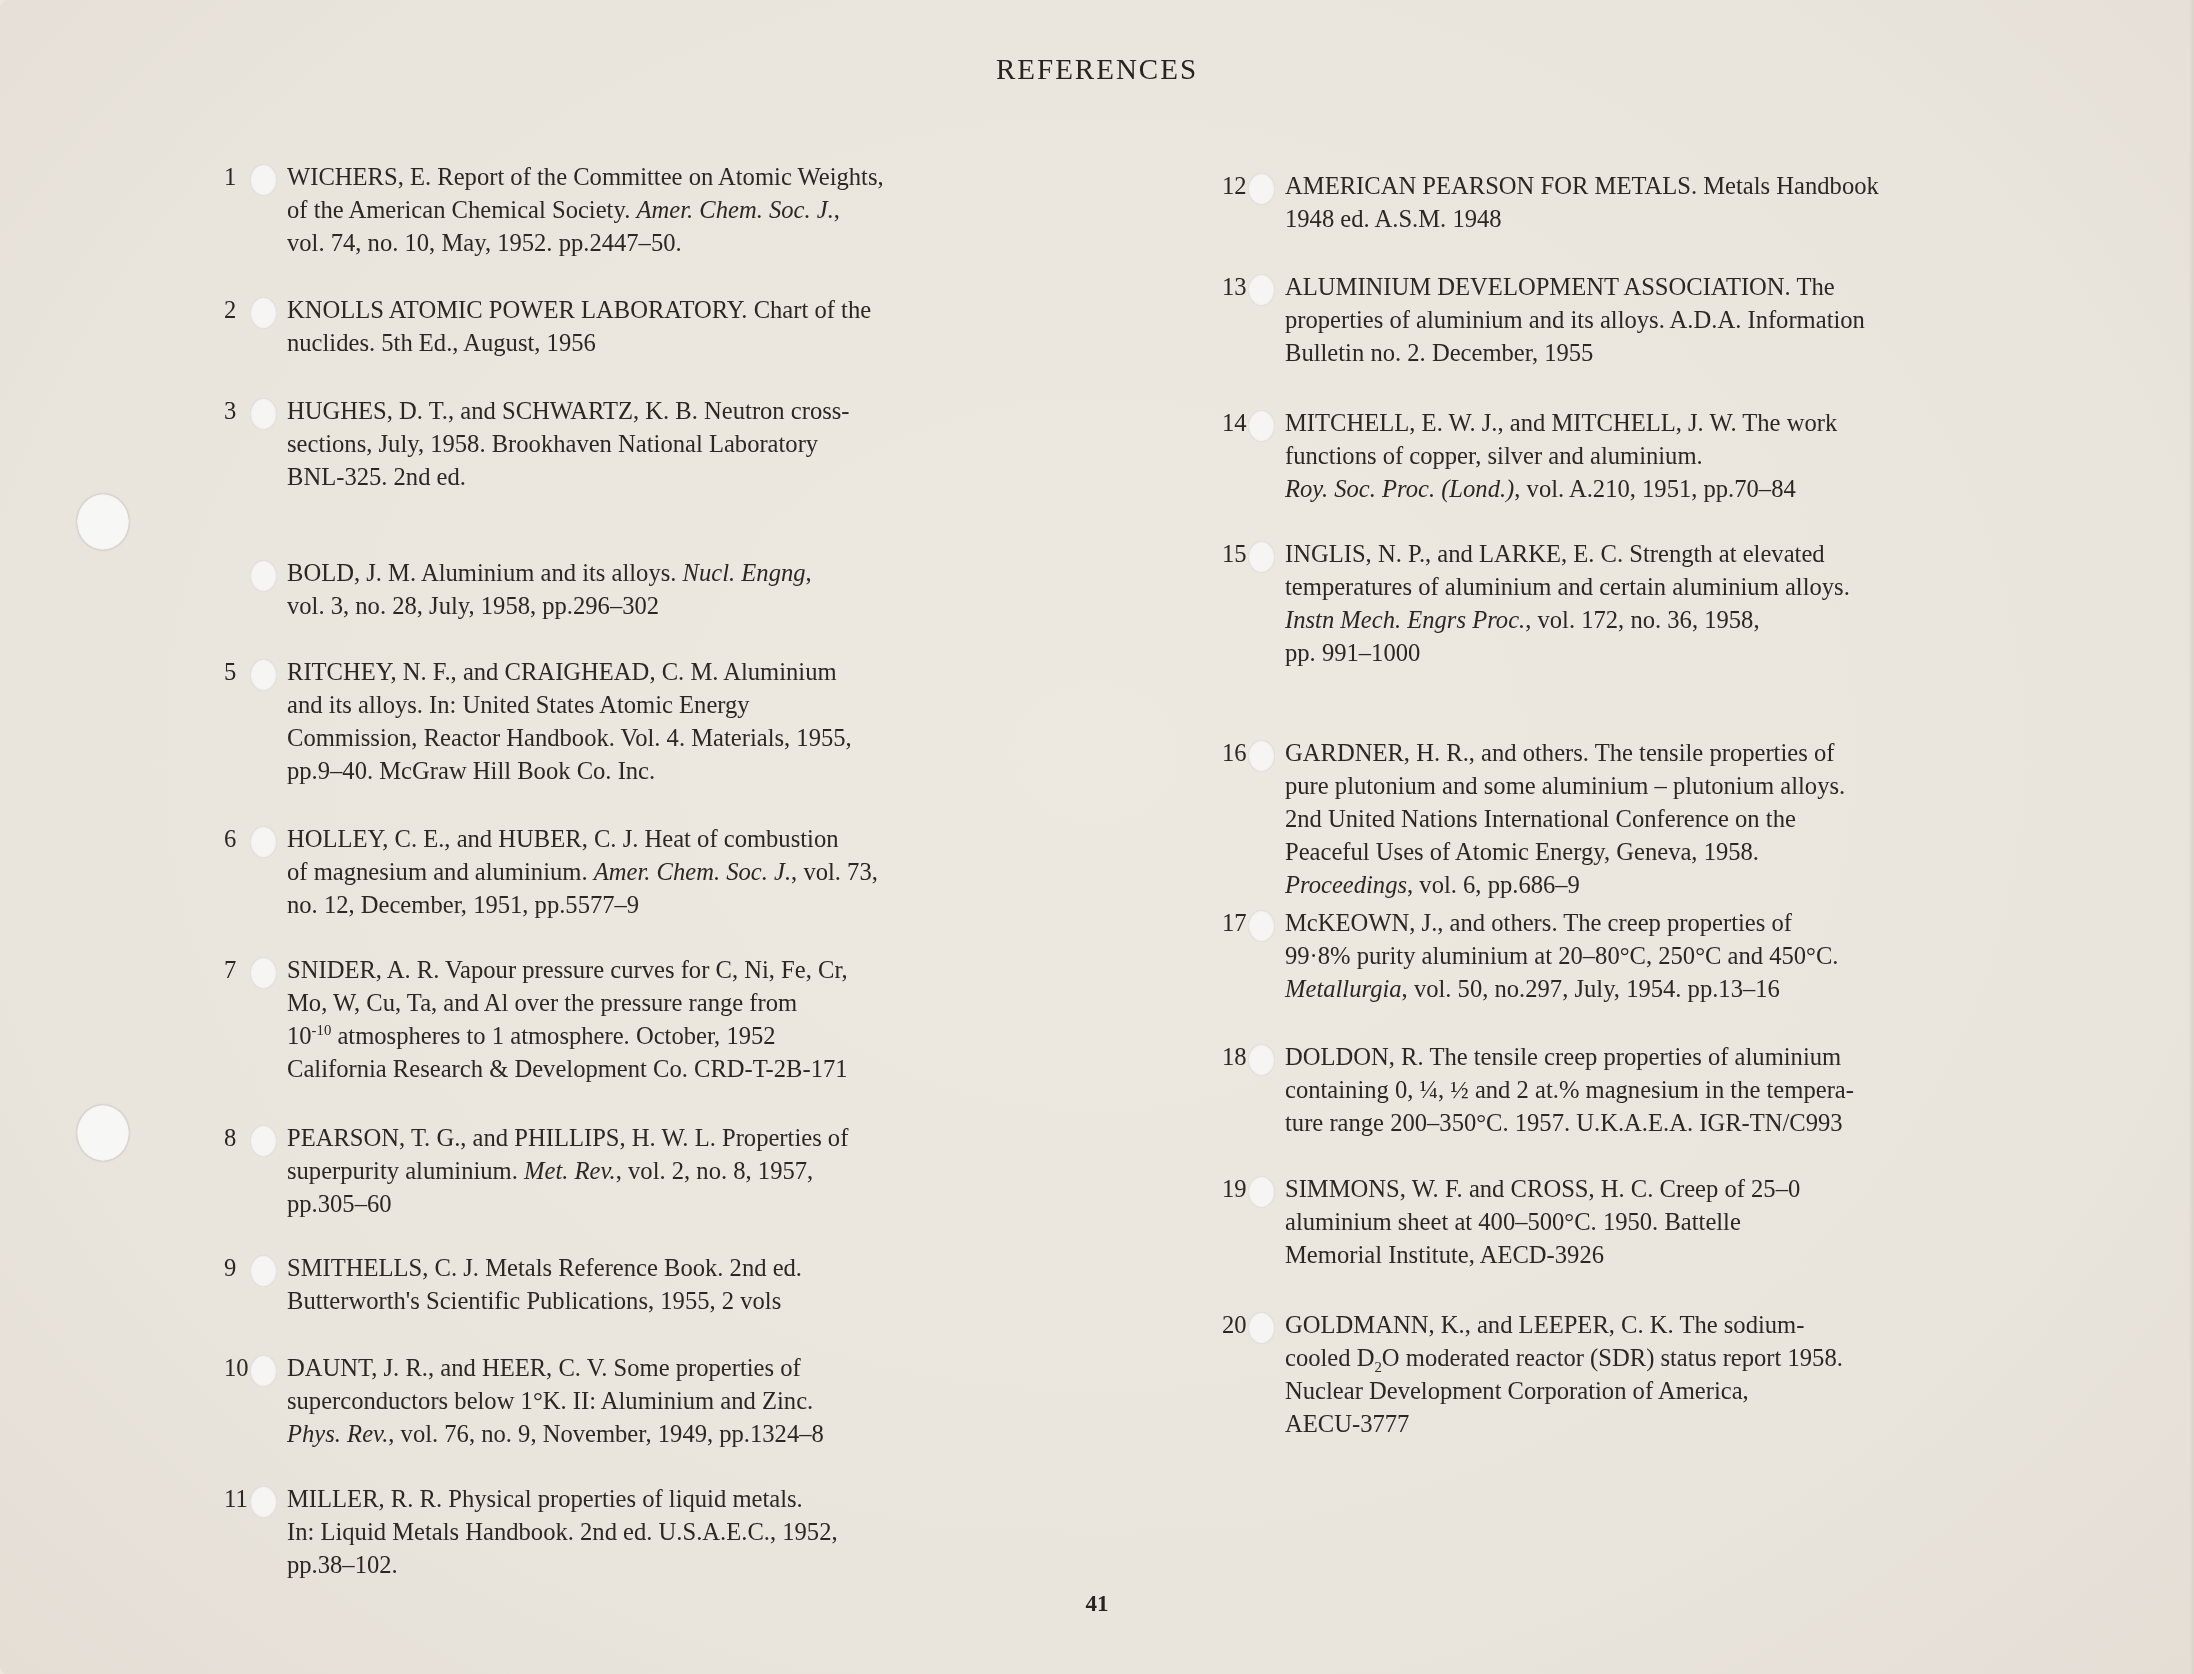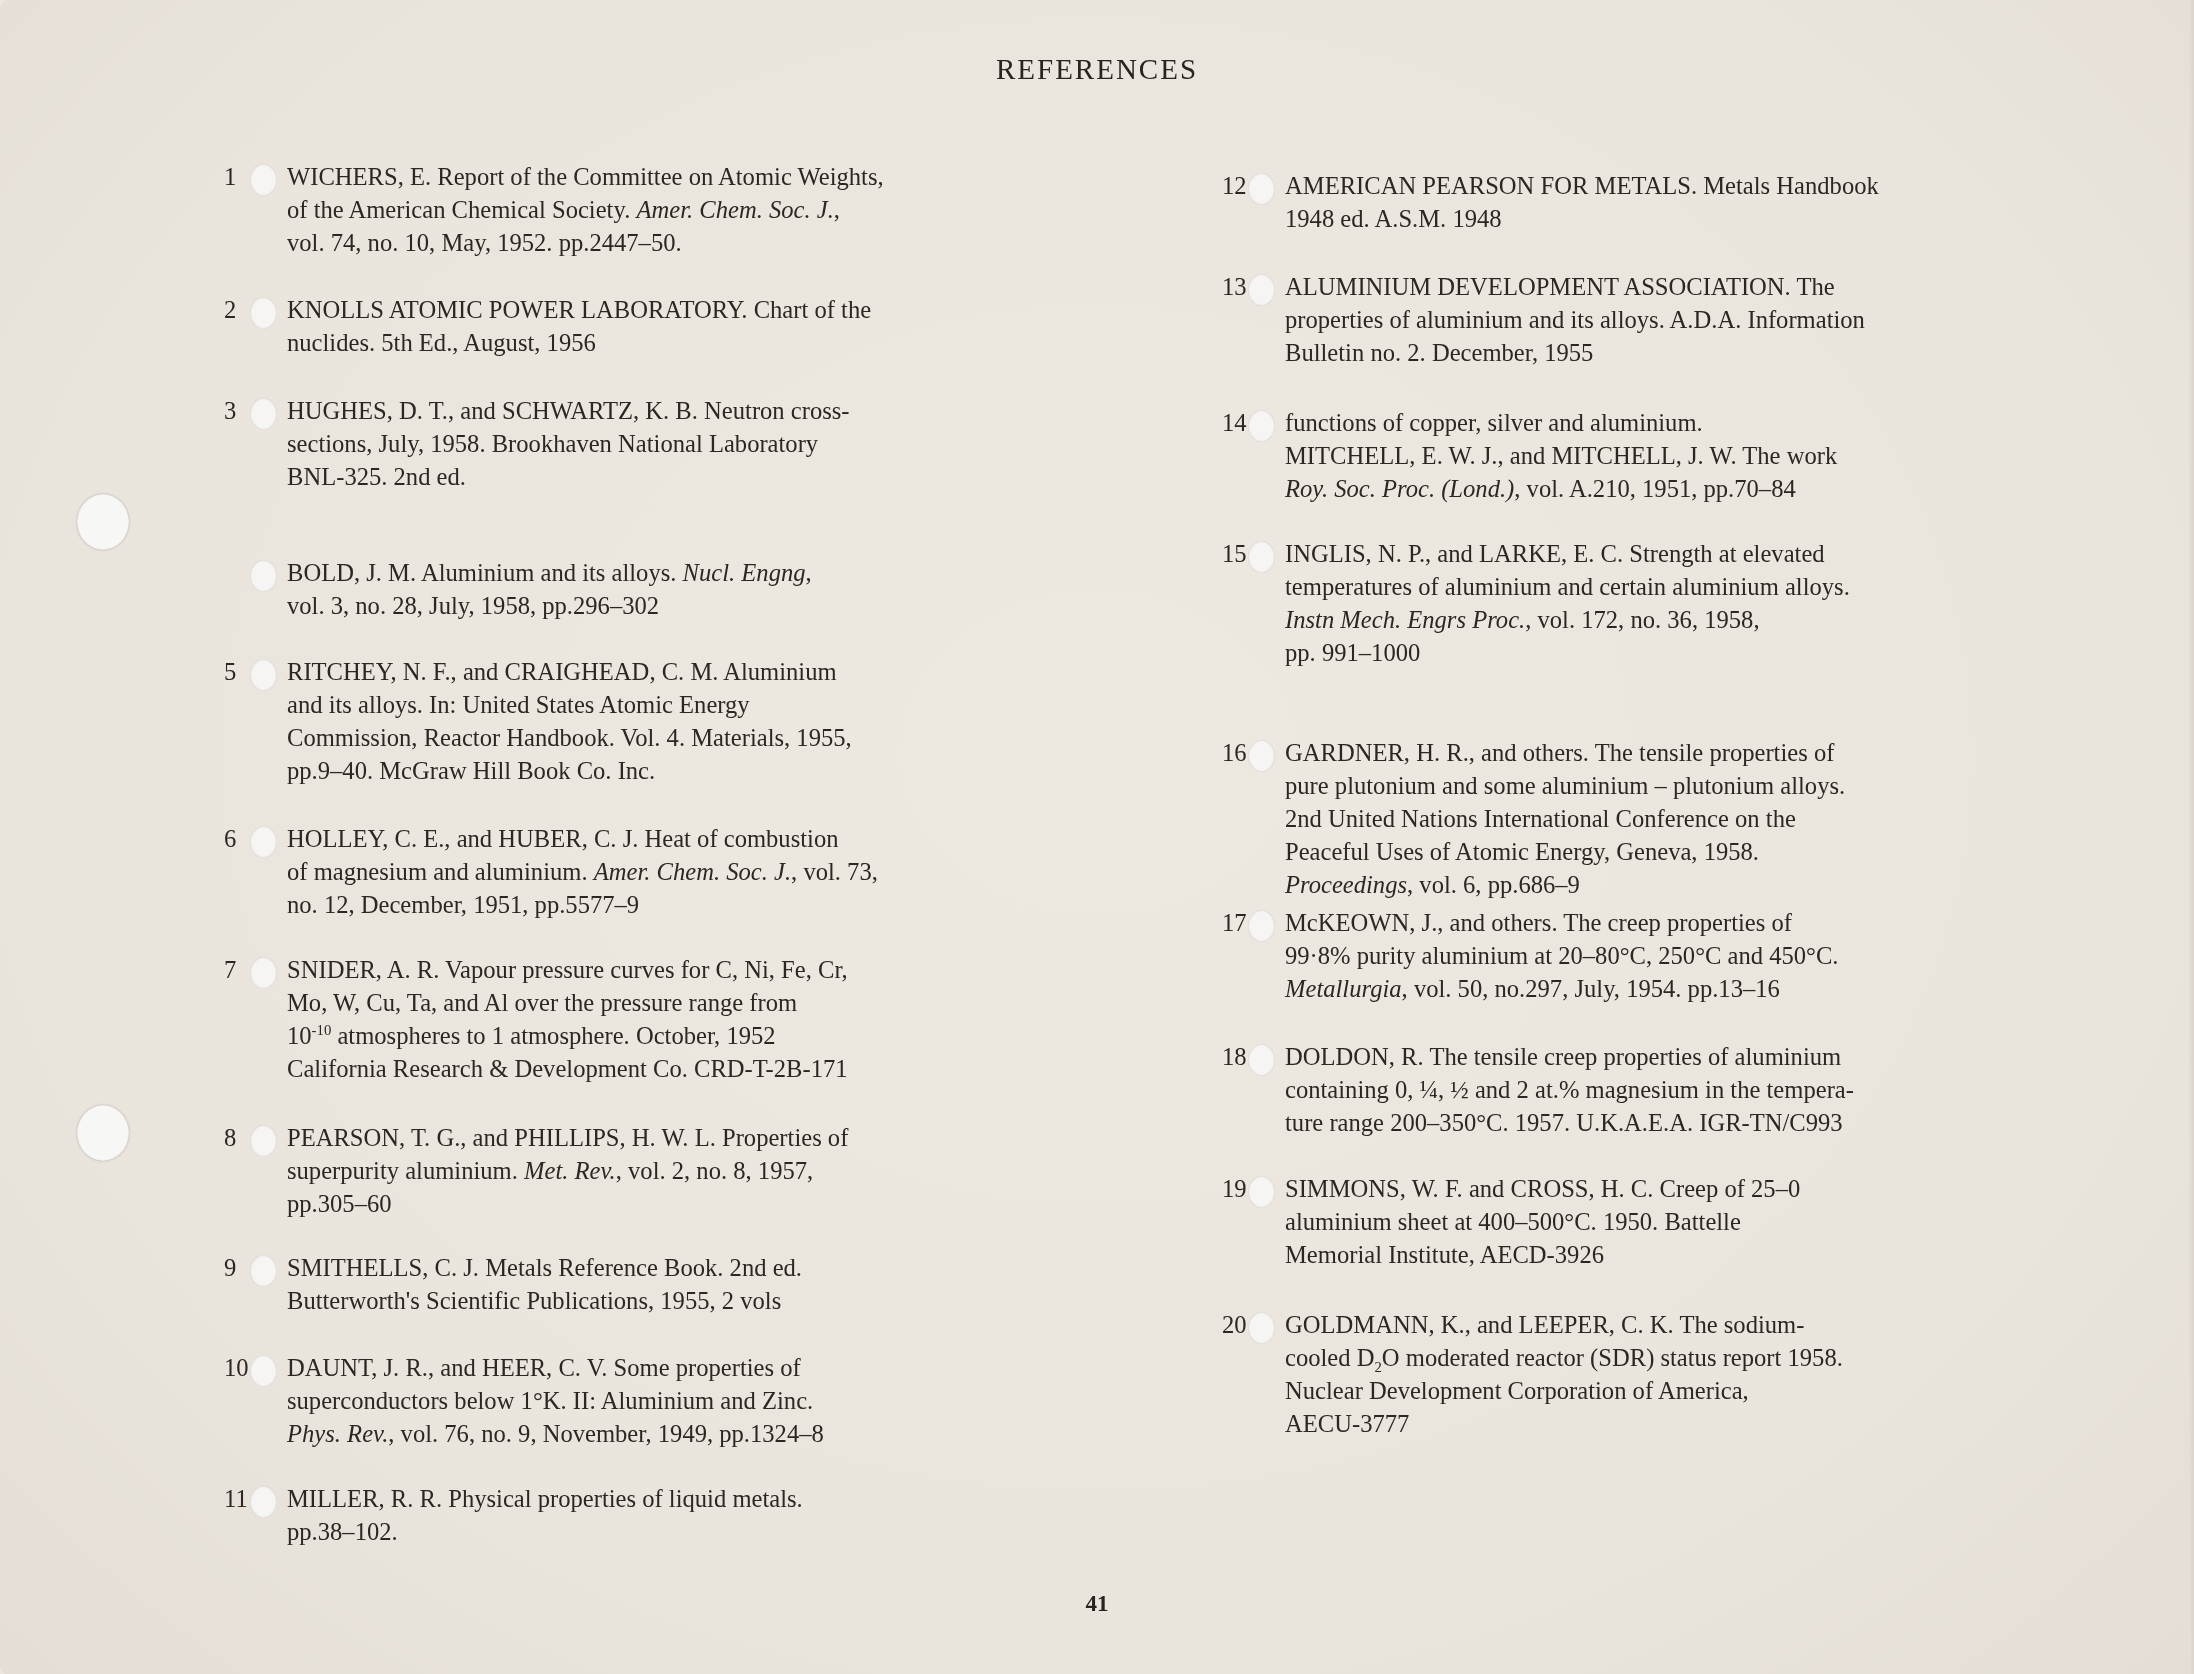--- a/index.html
+++ b/index.html
@@ -123,42 +123,43 @@
         <span class="num">10</span>
         <span class="hole-small" style="left: -37px; top: 4px;"></span>
         <span class="line">DAUNT, J. R., and HEER, C. V.  Some properties of</span>
         <span class="line">superconductors below 1°K.  II:  Aluminium and Zinc.</span>
         <span class="line"><i>Phys. Rev.</i>, vol. 76, no. 9, November, 1949, pp.1324–8</span>
       </div>
       <div class="ref" style="top: 1482px;">
         <span class="num">11</span>
         <span class="hole-small" style="left: -37px; top: 4px;"></span>
         <span class="line">MILLER, R. R.  Physical properties of liquid metals.</span>
+        <span class="line">In:  Liquid Metals Handbook.  2nd ed. U.S.A.E.C., 1952,</span>
         <span class="line">pp.38–102.</span>
       </div>
     </div>
   <div class="col-right" id="col-right">
       <div class="ref" style="top: 157px;">
         <span class="num">12</span>
         <span class="hole-small" style="left: -37px; top: 4px;"></span>
         <span class="line">AMERICAN PEARSON FOR METALS.  Metals Handbook</span>
         <span class="line">1948 ed.  A.S.M. 1948</span>
       </div>
       <div class="ref" style="top: 258px;">
         <span class="num">13</span>
         <span class="hole-small" style="left: -37px; top: 4px;"></span>
         <span class="line">ALUMINIUM DEVELOPMENT ASSOCIATION.  The</span>
         <span class="line">properties of aluminium and its alloys.  A.D.A. Information</span>
         <span class="line">Bulletin no. 2.  December, 1955</span>
       </div>
       <div class="ref" style="top: 394px;">
         <span class="num">14</span>
         <span class="hole-small" style="left: -37px; top: 4px;"></span>
+        <span class="line">MITCHELL, E. W. J., and MITCHELL, J. W.  The work</span>
         <span class="line">functions of copper, silver and aluminium.</span>
-        <span class="line">MITCHELL, E. W. J., and MITCHELL, J. W.  The work</span>
         <span class="line"><i>Roy. Soc. Proc.  (Lond.)</i>, vol. A.210, 1951, pp.70–84</span>
       </div>
       <div class="ref" style="top: 525px;">
         <span class="num">15</span>
         <span class="hole-small" style="left: -37px; top: 4px;"></span>
         <span class="line">INGLIS, N. P., and LARKE, E. C.  Strength at elevated</span>
         <span class="line">temperatures of aluminium and certain aluminium alloys.</span>
         <span class="line"><i>Instn Mech. Engrs Proc.</i>, vol. 172, no. 36, 1958,</span>
         <span class="line">pp. 991–1000</span>
       </div>

